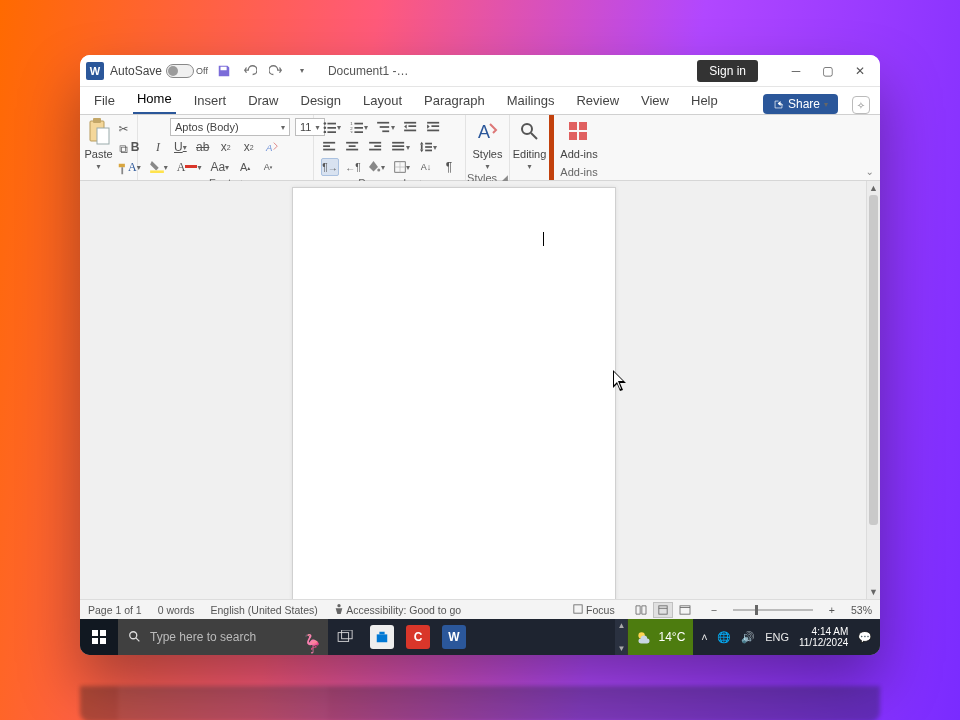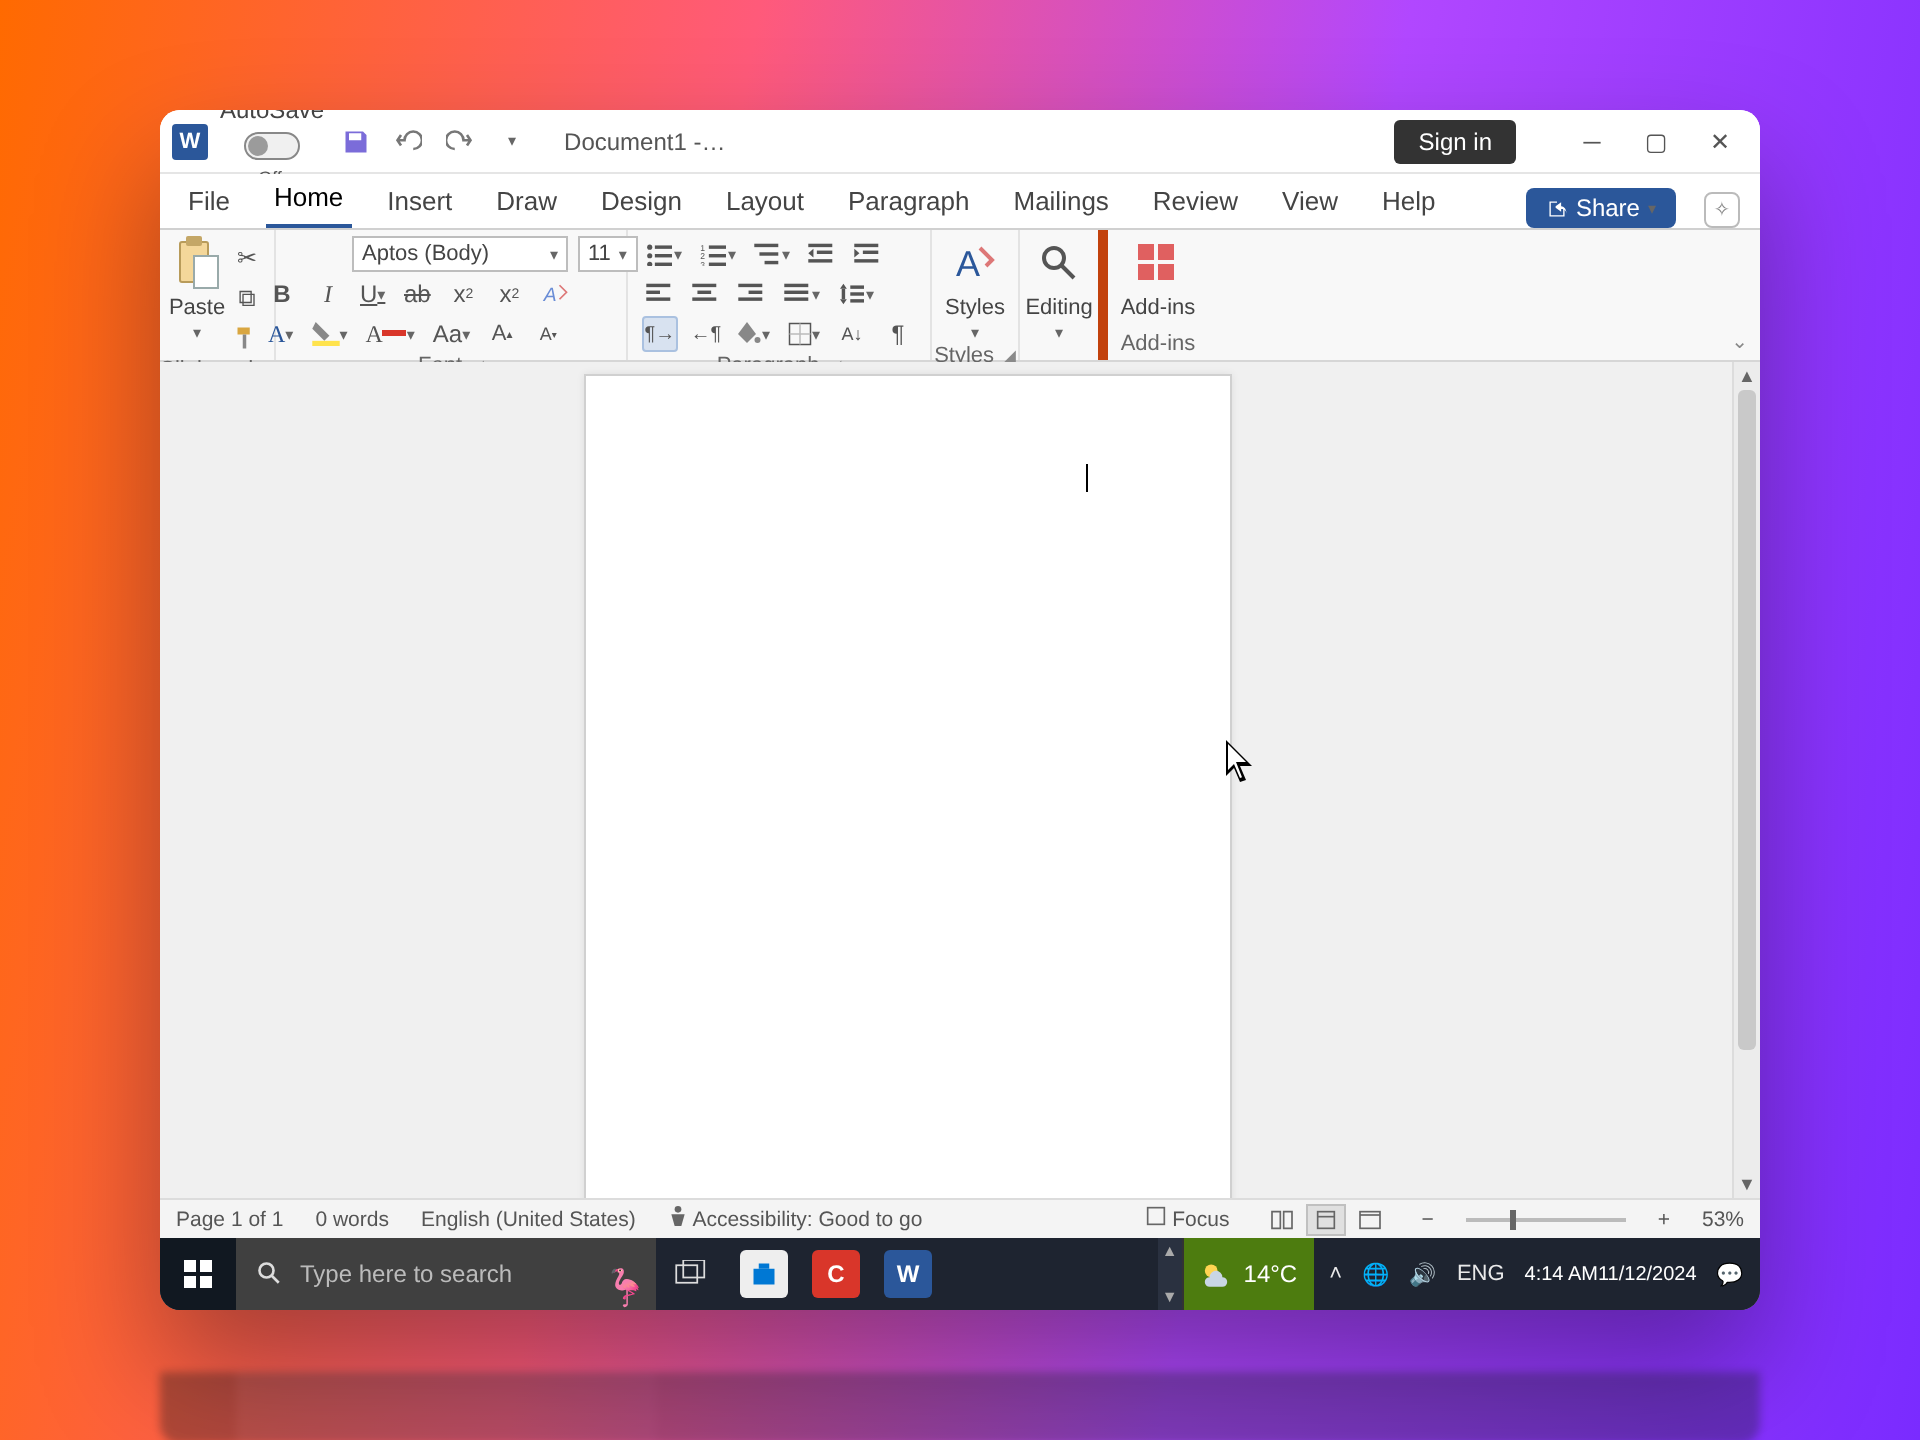--- a/index.html
+++ b/index.html
@@ -19,21 +19,21 @@
 
 
 .titlebar {
   height: 32px; background: #fff; border-bottom: 1px solid #e5e5e5;
   display: flex; align-items: center; padding: 0 6px; gap: 6px; font-size: 12px; color: #444;
 }
 .word-icon {
   width: 18px; height: 18px; background: #2b579a; border-radius: 2px;
   display: flex; align-items: center; justify-content: center; color: #fff; font-weight: bold; font-size: 11px;
 }
-.autosave { display: flex; align-items: center; gap: 4px; flex-direction: column; }
+.autosave { display: flex; align-items: center; gap: 4px; }
 .autosave-toggle {
   width: 28px; height: 14px; border: 1px solid #888; border-radius: 20px; position: relative; background:#f0f0f0;
 }
 .autosave-toggle::after {
   content:""; position:absolute; left:1px; top:1px; width:10px; height:10px; background:#9b9b9b; border-radius:50%;
 }
 .autosave-off { font-size:9px; color:#555; margin-left:-2px;}
 .qat-btn { width:20px; height:20px; display:flex; align-items:center; justify-content:center; color:#555; }
 .doc-title { margin-left:10px; color:#555; }
 .spacer { flex:1; }
@@ -71,21 +71,21 @@
 .dlg{ font-size:9px; color:#8a8a8a;}
 .tools-grid { display:flex; flex-direction:column; gap:2px; }
 .tools-row { display:flex; align-items:center; gap:5px; }
 .rb-btn { width:18px; height:18px; display:flex; align-items:center; justify-content:center; color:#555; font-size:12px; border-radius:2px;}
 .rb-btn.wide{width:auto;padding:0 2px;}
 .rb-btn.toggled{background:#d8e2f0;border:1px solid #aac1e0;}
 .font-combo, .size-combo {
   height:18px; border:1px solid #bdbdbd; background:#fff; font-size:11px; color:#444;
   display:flex; align-items:center; padding:0 4px; gap:4px;
 }
-.font-combo{width:108px;margin-left:44px;} .size-combo{width:30px;}
+.font-combo{width:120px;margin-left:44px;} .size-combo{width:30px;}
 .drop-caret{font-size:8px;color:#666;}
 .clipboard-group{width:58px;}
 .big-btn{display:flex;flex-direction:column;align-items:center;font-size:11px;color:#444;gap:2px;}
 .big-ico{width:28px;height:28px;display:flex;align-items:center;justify-content:center;}
 .ribbon-collapse{position:absolute;right:6px;bottom:3px;font-size:10px;color:#888;}
 
 
 .docarea{ flex:1; background:#f0f0f0; position:relative; overflow:hidden;}
 .page {
   position:absolute; left:212px; top:6px; width:324px; height:500px;
@@ -121,21 +121,21 @@
 .task-search{flex:0 0 210px;height:100%;background:#404040;display:flex;align-items:center;gap:8px;padding:0 10px;color:#bbb;position:relative;}
 .task-search .art{position:absolute;right:4px;bottom:0;font-size:18px;}
 .task-item{width:36px;height:100%;display:flex;align-items:center;justify-content:center;}
 .app-tile{width:24px;height:24px;border-radius:3px;display:flex;align-items:center;justify-content:center;font-size:12px;font-weight:bold;}
 .tile-store{background:#eee;color:#333;}
 .tile-rec{background:#d9362a;color:#fff;}
 .tile-word{background:#2b579a;color:#fff;}
 .task-spacer{flex:1;}
 .tray{display:flex;align-items:center;gap:10px;padding:0 8px;background:#1e2430;height:100%;}
 .tray .small{font-size:11px;color:#eaeaea;}
-.tray .clock{display:flex;flex-direction:row;align-items:flex-end;font-size:10px;line-height:11px;}
+.tray .clock{display:flex;flex-direction:column;align-items:flex-end;font-size:10px;line-height:11px;}
 .weather-box{display:flex;align-items:center;gap:6px;background:#4d7c0f;padding:0 8px;height:100%;border-left:1px solid #333;}
 .bar-scroll{width:12px;height:100%;background:#2a3140;display:flex;flex-direction:column;justify-content:space-between;align-items:center;color:#aaa;font-size:8px;padding:2px 0;}
 
 
 .reflection{
   position:absolute; left:80px; top:662px; width:800px; height:60px; overflow:hidden;
   transform:scaleY(-1); filter:blur(2px) brightness(.9);
   opacity:.32; border-radius:10px;
 }
 

